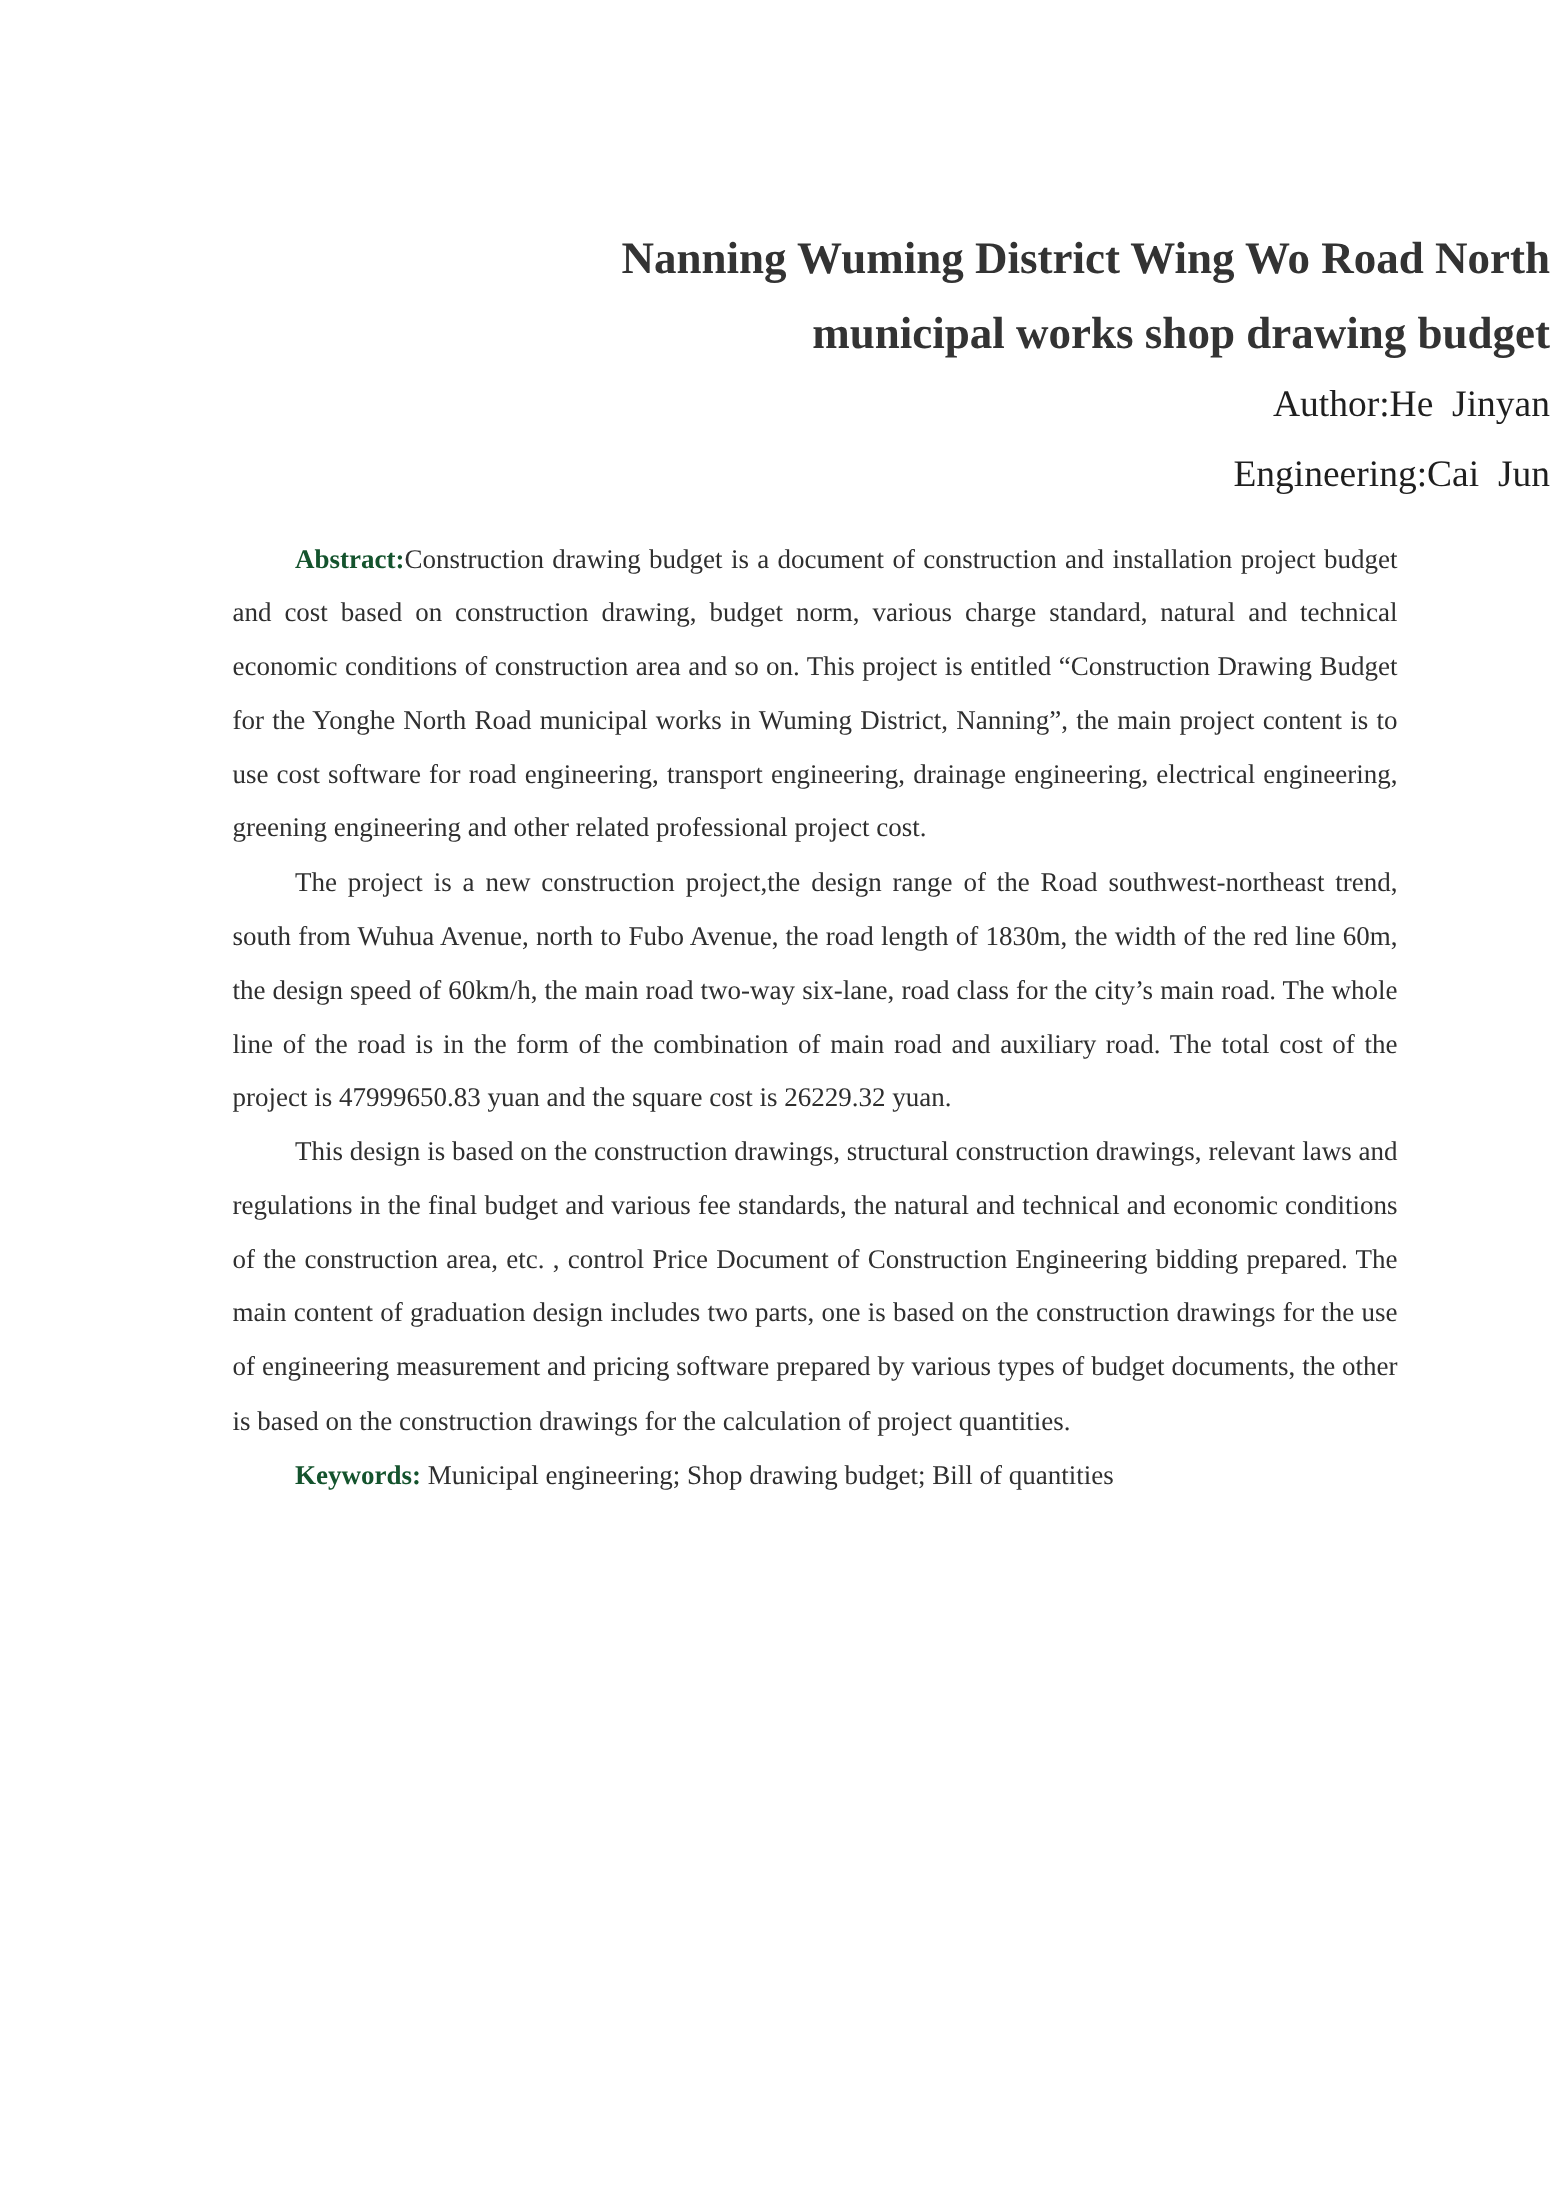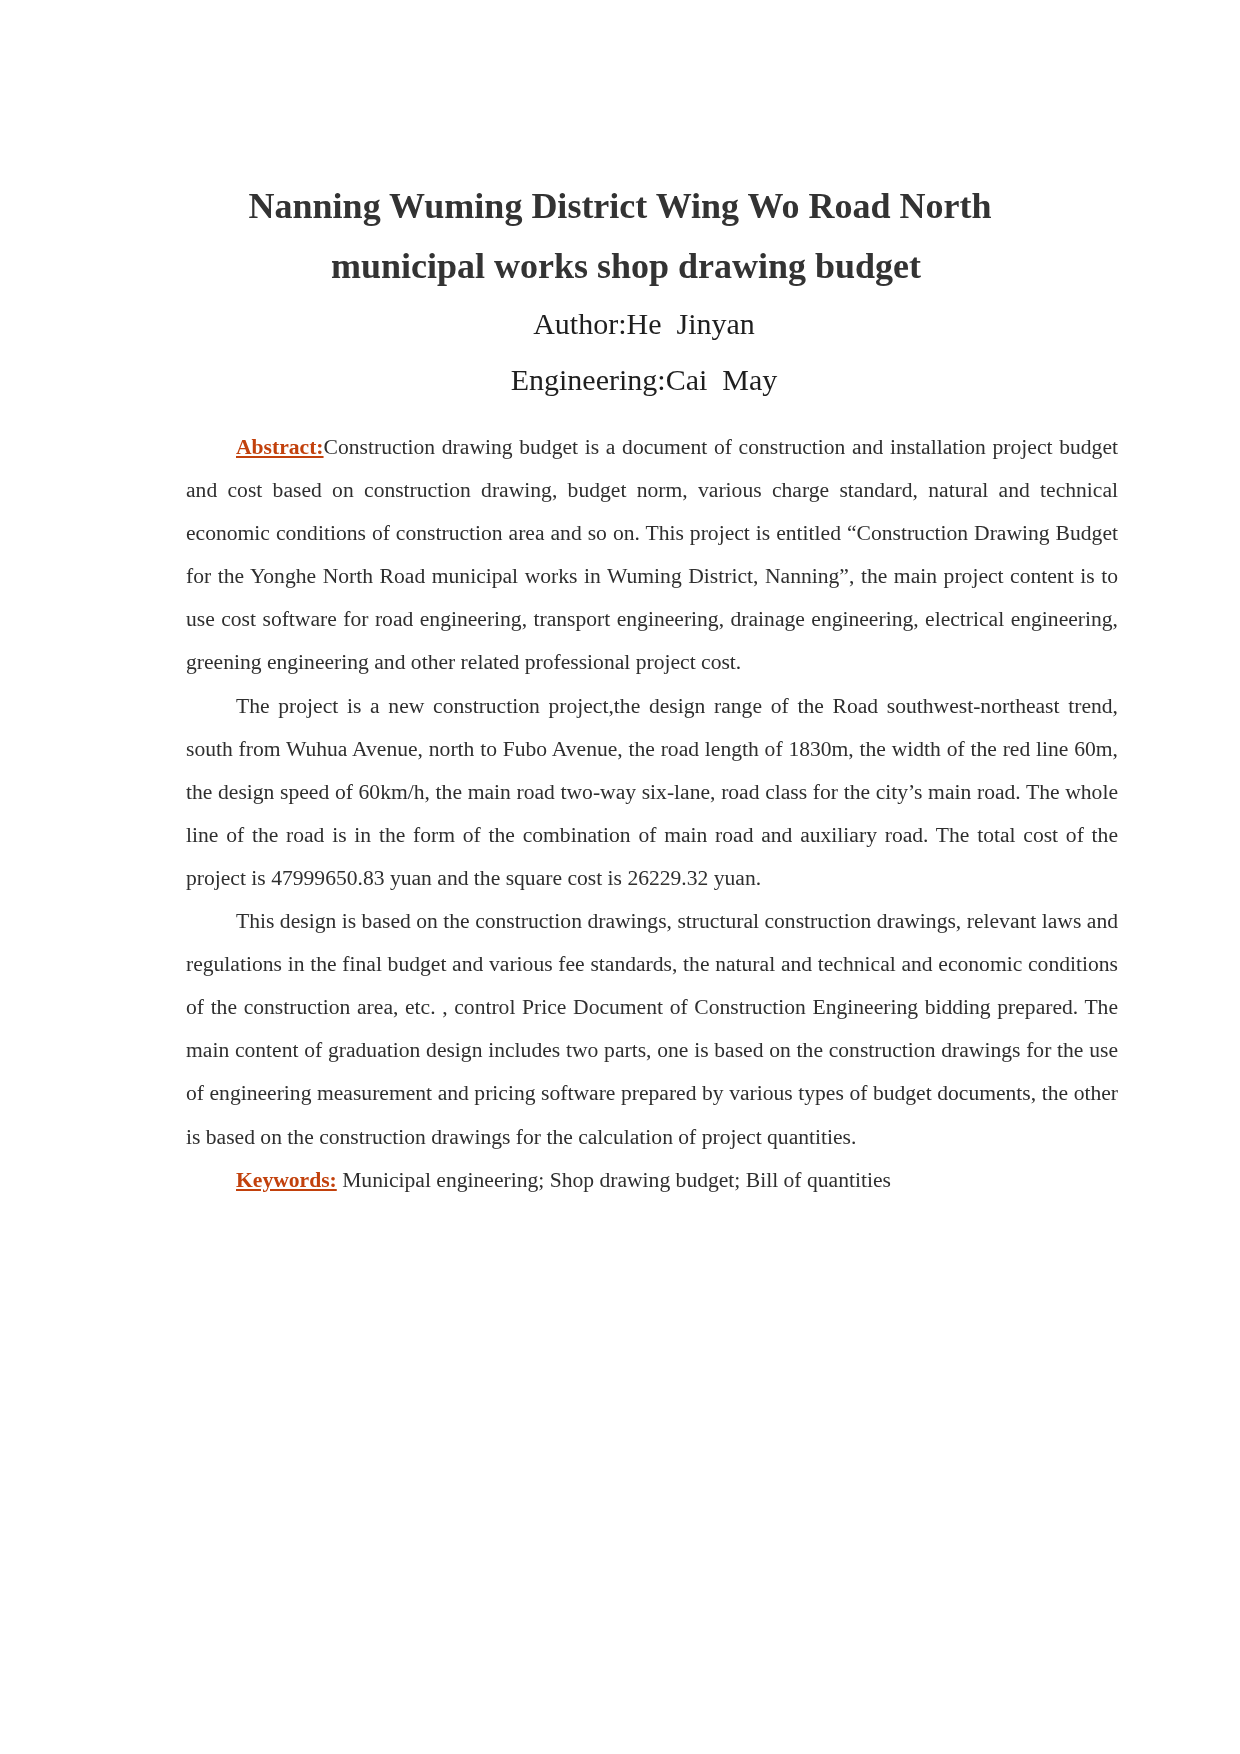--- a/index.html
+++ b/index.html
@@ -20,21 +20,21 @@
       left: 0;
       top: 0;
       width: 1240px;
       height: 1754px;
     }
     .title-block {
       position: absolute;
       left: 0;
       top: 176px;
       width: 1240px;
-      text-align: center;
+      text-align: right;
     }
     .title-line {
       font-family: "Liberation Serif", "DejaVu Serif", serif;
       font-weight: bold;
       font-size: 36px;
       line-height: 60px;
       color: #333333;
       letter-spacing: 0px;
       white-space: nowrap;
     }
@@ -57,39 +57,38 @@
       color: #2f2f2f;
       text-align: justify;
     }
     .para {
       margin: 0;
       text-indent: 50px;
       text-align: justify;
     }
     .lbl {
       font-weight: bold;
-      color: #c2410c;
-      text-decoration: underline;
+      color: #14532d;
     }
     .keywords {
       margin: 0;
       text-indent: 50px;
       text-align: left;
     }
   </style>
 </head>
 <body>
 
 <div class="page">
 
   <div class="title-block">
     <div class="title-line l1">Nanning Wuming District Wing Wo Road North</div>
     <div class="title-line l2">municipal works shop drawing budget</div>
     <div class="byline"><span>Author:</span><span style="white-space:pre;">He  Jinyan</span></div>
-    <div class="byline"><span>Engineering:</span><span style="white-space:pre;">Cai  May</span></div>
+    <div class="byline"><span>Engineering:</span><span style="white-space:pre;">Cai  Jun</span></div>
   </div>
 
   <div class="body-text">
     <p class="para"><span class="lbl">Abstract:</span><span>Construction drawing budget is a document of construction and installation project budget and cost based on construction drawing, budget norm, various charge standard, natural and technical economic conditions of construction area and so on. This project is entitled “Construction Drawing Budget for the Yonghe North Road municipal works in Wuming District, Nanning”, the main project content is to use cost software for road engineering, transport engineering, drainage engineering, electrical engineering, greening engineering and other related professional project cost.</span></p>
     <p class="para">The project is a new construction project,the design range of the Road southwest-northeast trend, south from Wuhua Avenue, north to Fubo Avenue, the road length of 1830m, the width of the red line 60m, the design speed of 60km/h, the main road two-way six-lane, road class for the city’s main road. The whole line of the road is in the form of the combination of main road and auxiliary road. The total cost of the project is 47999650.83 yuan and the square cost is 26229.32 yuan.</p>
     <p class="para">This design is based on the construction drawings, structural construction drawings, relevant laws and regulations in the final budget and various fee standards, the natural and technical and economic conditions of the construction area, etc. , control Price Document of Construction Engineering bidding prepared. The main content of graduation design includes two parts, one is based on the construction drawings for the use of engineering measurement and pricing software prepared by various types of budget documents, the other is based on the construction drawings for the calculation of project quantities.</p>
     <p class="keywords"><span class="lbl">Keywords:</span><span style="white-space:pre-wrap;"> Municipal engineering; Shop drawing budget; Bill of quantities</span></p>
   </div>
 
 </div>

